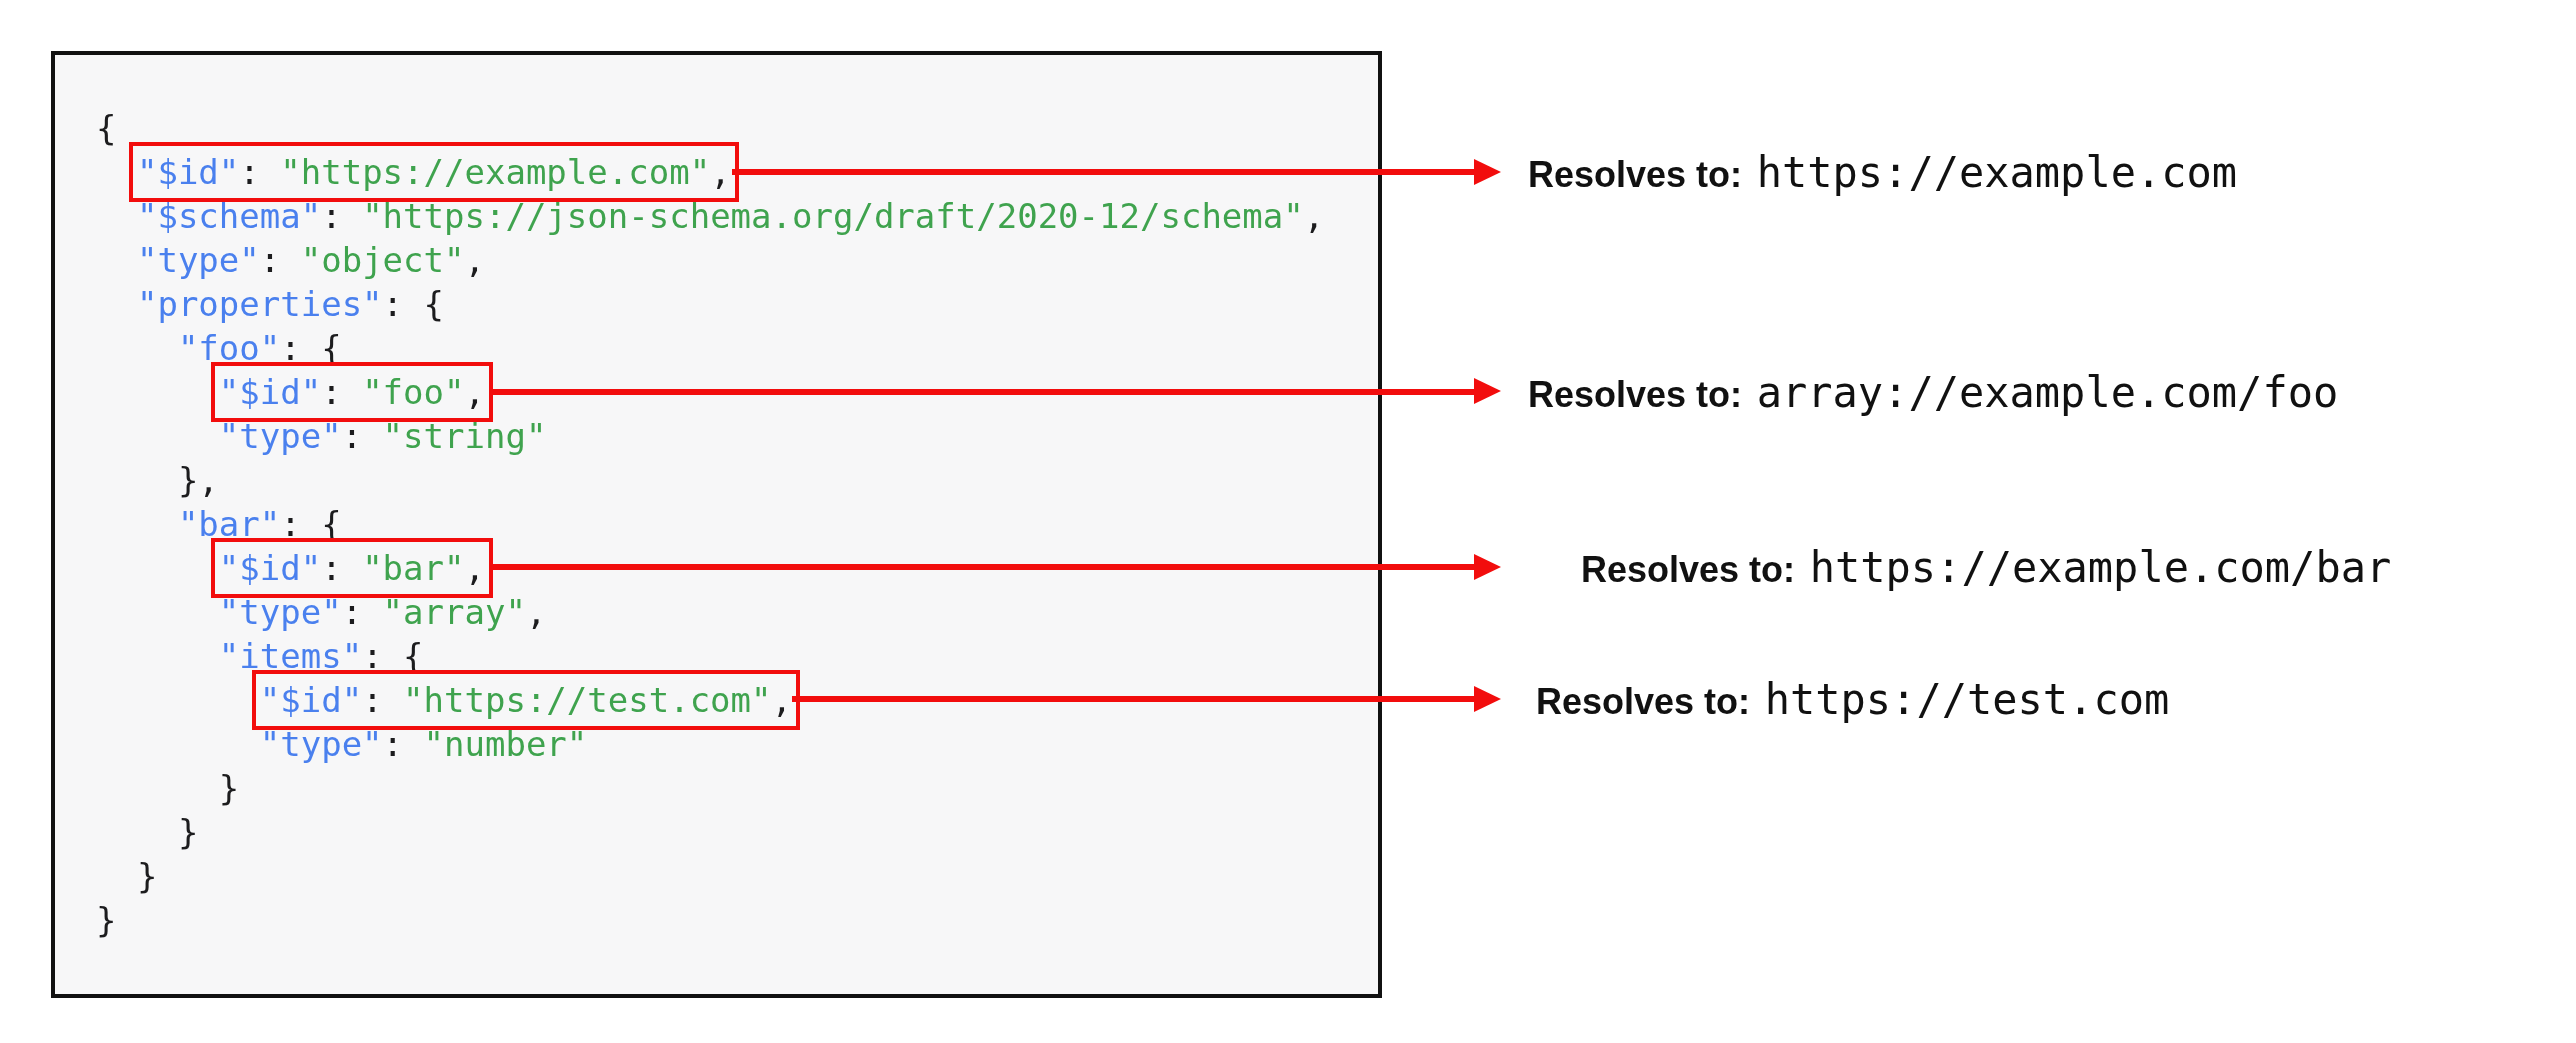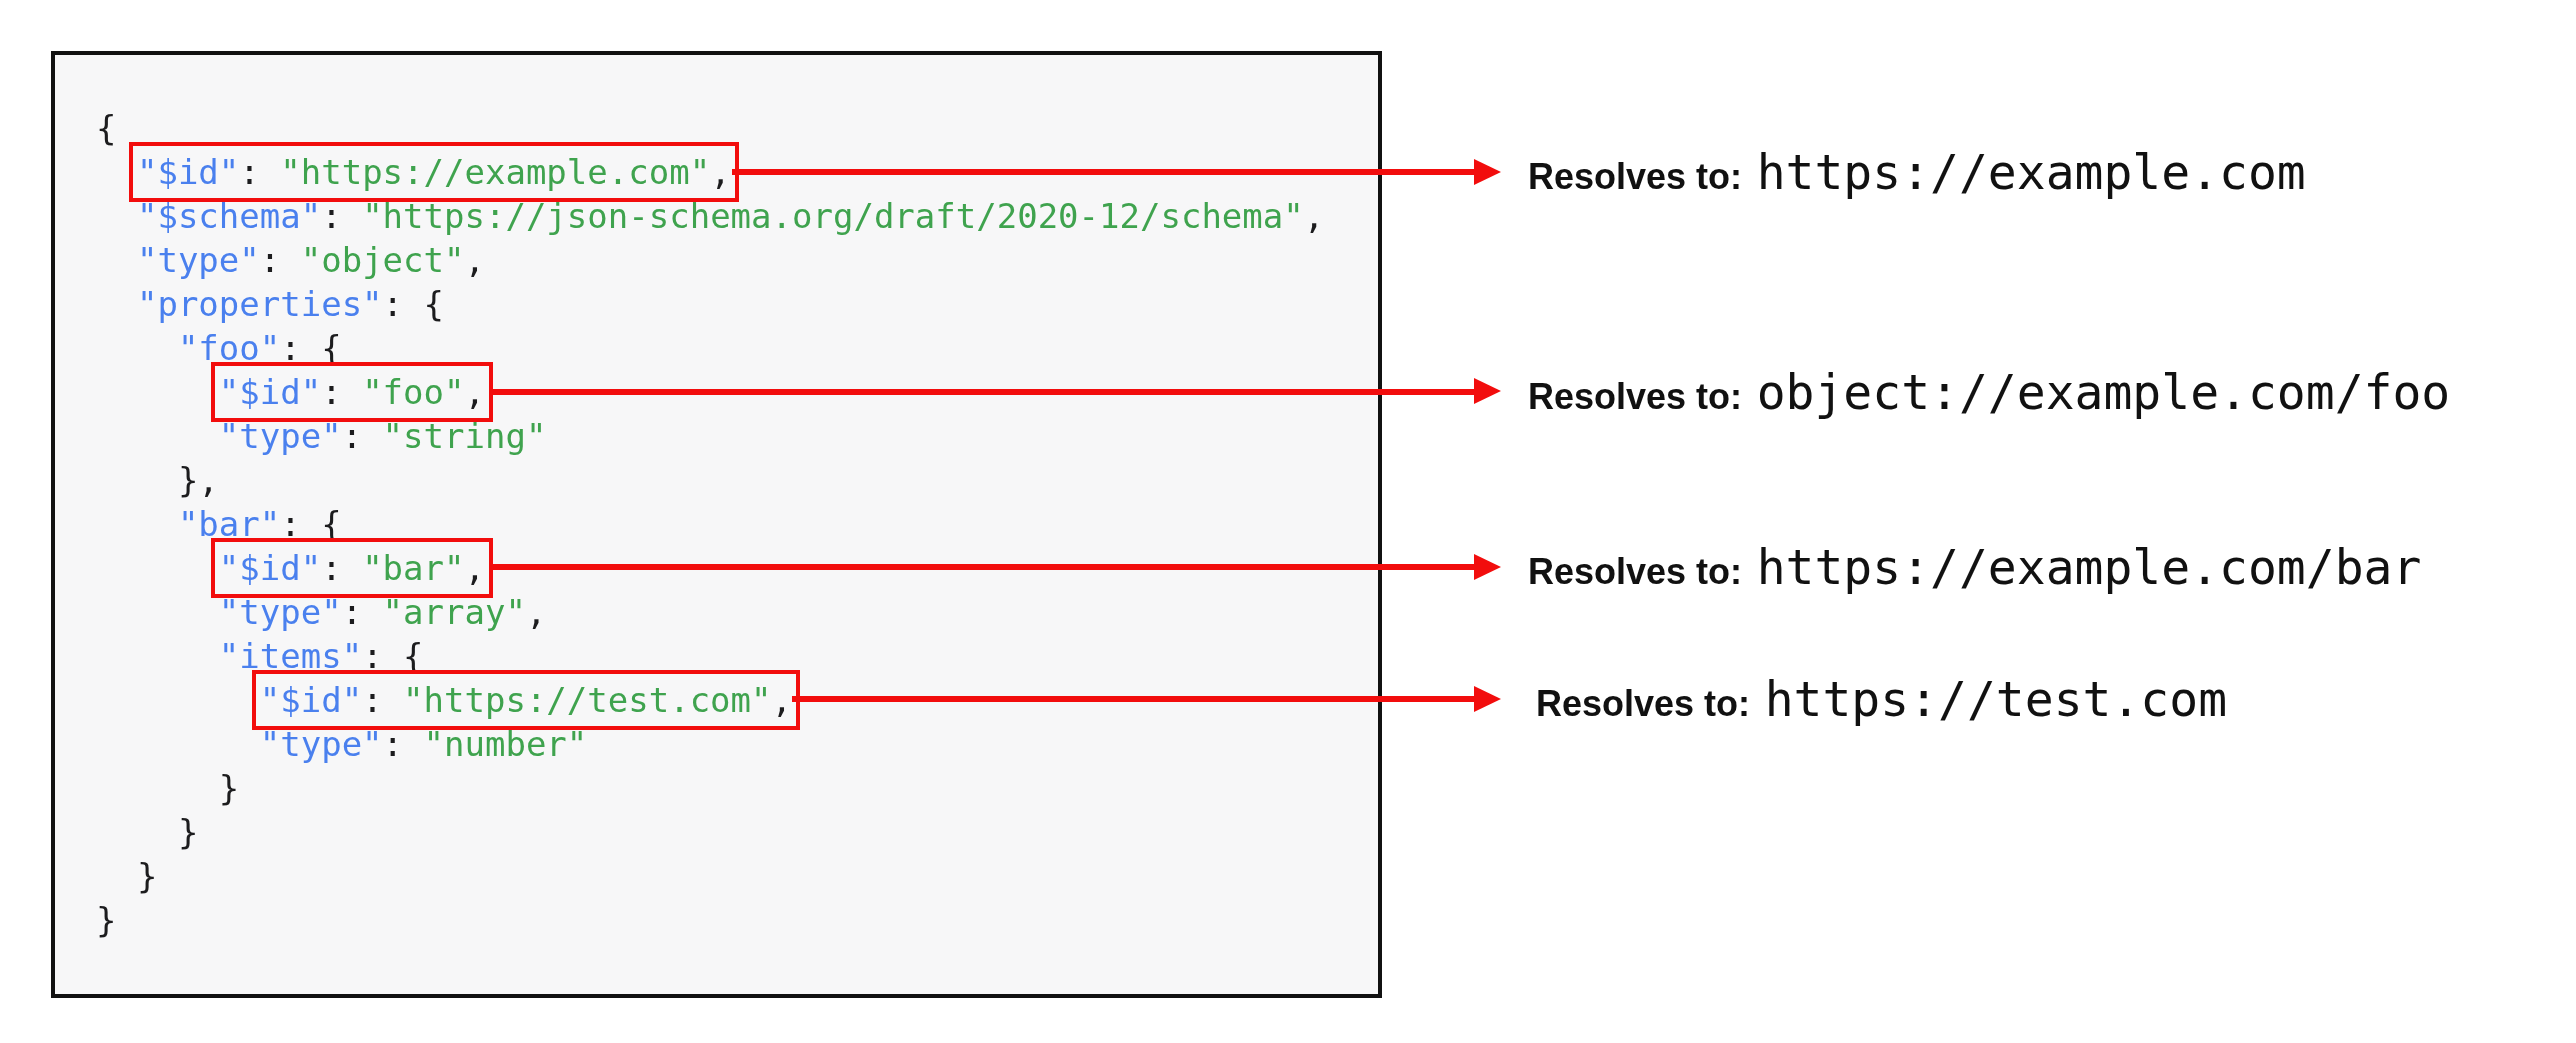--- a/index.html
+++ b/index.html
@@ -40,21 +40,21 @@
   }
 
   
   .annot{position:absolute;white-space:nowrap;transform:translateY(-50%);}
   .albl{
     font-family:"Liberation Sans",sans-serif;font-weight:bold;
     font-size:36px;color:#111111;
   }
   .aurl{
     font-family:"DejaVu Sans Mono","Liberation Mono",monospace;
-    font-size:48px;color:#111111;margin-left:14.6px;
+    font-size:42px;color:#111111;margin-left:14.6px;
   }
 </style>
 </head>
 <body>
 
 <div id="fig">
   <div class="codebox">
     <pre class="code" id="code"><span class="t-p">{</span>
   <span class="hl"><span class="t-k">"$id"</span><span class="t-p">: </span><span class="t-s">"https://example.com"</span><span class="t-p">,</span></span>
   <span class="t-k">"$schema"</span><span class="t-p">: </span><span class="t-s">"https://json-schema.org/draft/2020-12/schema"</span><span class="t-p">,</span>
@@ -75,22 +75,22 @@
   <span class="t-p">}</span>
 <span class="t-p">}</span>
 </pre>
   </div>
   <div id="overlay">
       <div class="shaft" style="left: 732px; top: 169px; width: 742px;"></div>
       <div class="head" style="left: 1474px; top: 159px;"></div>
       <div class="annot" style="left: 1528px; top: 172px;"><span class="albl">Resolves to:</span><span class="aurl">https://example.com</span></div>
       <div class="shaft" style="left: 489px; top: 389px; width: 985px;"></div>
       <div class="head" style="left: 1474px; top: 378px;"></div>
-      <div class="annot" style="left: 1528px; top: 392px;"><span class="albl">Resolves to:</span><span class="aurl">object://example.com/foo</span></div>
+      <div class="annot" style="left: 1528px; top: 392px;"><span class="albl">Resolves to:</span><span class="aurl">array://example.com/foo</span></div>
       <div class="shaft" style="left: 489px; top: 564px; width: 985px;"></div>
       <div class="head" style="left: 1474px; top: 554px;"></div>
-      <div class="annot" style="left: 1528px; top: 567px;"><span class="albl">Resolves to:</span><span class="aurl">https://example.com/bar</span></div>
+      <div class="annot" style="left: 1581px; top: 567px;"><span class="albl">Resolves to:</span><span class="aurl">https://example.com/bar</span></div>
       <div class="shaft" style="left: 792px; top: 696px; width: 682px;"></div>
       <div class="head" style="left: 1474px; top: 686px;"></div>
       <div class="annot" style="left: 1528px; top: 699px; margin-left: 8px;"><span class="albl">Resolves to:</span><span class="aurl">https://test.com</span></div>
     </div>
 </div>
 
 
 </body></html>

